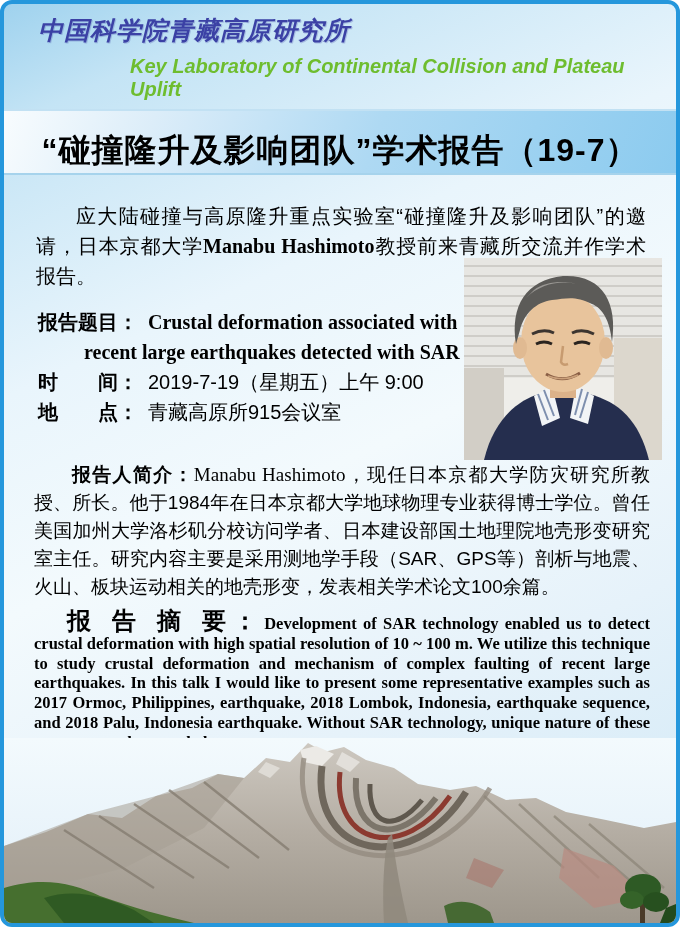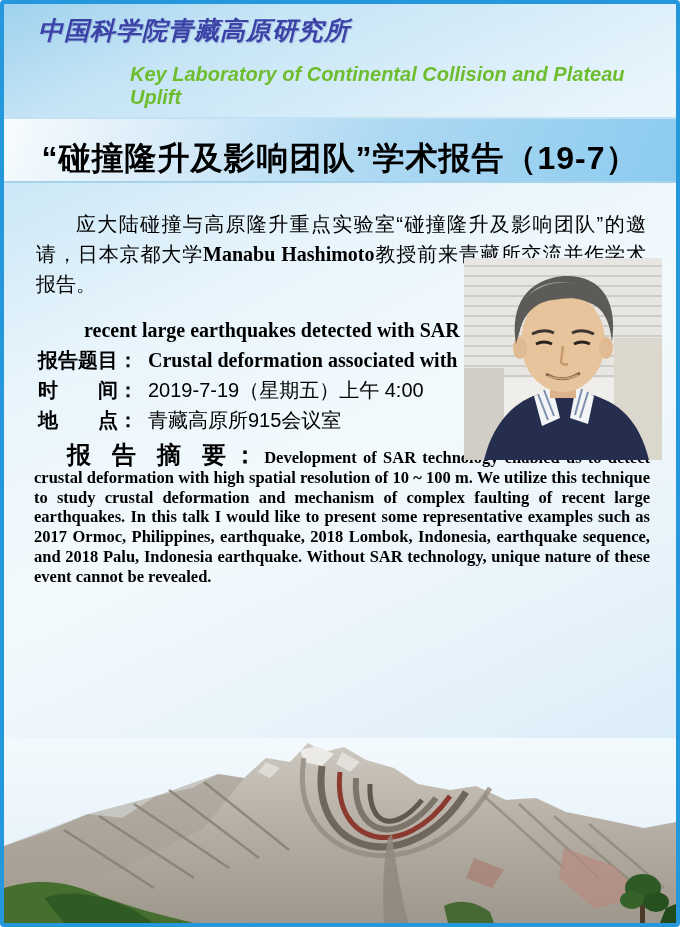--- a/index.html
+++ b/index.html
@@ -1,20 +1,20 @@
 <!DOCTYPE html>
 <html><head>
 <meta charset="utf-8">
 <style>
   html,body{margin:0;padding:0;background:#ffffff;}
   .poster{
     position:relative;
     width:672px;height:919px;
     border:4px solid #2597dc;
-    border-radius:4px;
+    border-radius:12px;
     overflow:hidden;
     background:linear-gradient(155deg,#9fd2ee 0%,#c4e4f5 10%,#e9f5fc 32%,#f3fafd 50%,#e6f2fa 72%,#cfe8f6 100%);
     font-family:"Liberation Sans",sans-serif;
     color:#000;
   }
   
   .header{padding:10px 0 0 34px;}
   .institute{
     font-family:"DejaVu Serif",serif;
     font-style:italic;font-weight:bold;
@@ -22,21 +22,21 @@
     color:#3b41a5;
     text-shadow:1px 1px 0 rgba(59,65,165,.25);
   }
   .lab-cn{
     margin-top:9px;padding-left:22px;
     font-size:23px;font-weight:bold;letter-spacing:11px;
     color:#eef7e2;
     text-shadow:0 1px 2px rgba(110,160,70,.45);
   }
   .lab-en{
-    margin-top:16px;padding-left:92px;
+    margin-top:8px;padding-left:92px;
     font-style:italic;font-weight:bold;font-size:20px;
     color:#6ebd2f;
   }
   
   .banner{
     margin-top:8px;height:62px;
     display:flex;align-items:flex-end;justify-content:center;
     background:linear-gradient(110deg,#f8fcfe 0%,#dcedf9 22%,#aed9f3 55%,#8ccbef 100%);
     border-top:2px solid #c2e1f3;
     border-bottom:2px solid #a6d3ec;
@@ -93,26 +93,26 @@
     <div class="lab-en">Key Laboratory of Continental Collision and Plateau Uplift</div>
   </div>
 
   <div class="banner">
     <span>“碰撞隆升及影响团队”学术报告（19-7）</span>
   </div>
 
   <p class="intro"><span>应大陆碰撞与高原隆升重点实验室“碰撞隆升及影响团队”的邀请，日本京都大学</span><span class="serif-bold">Manabu Hashimoto</span><span>教授前来青藏所交流并作学术报告。</span></p>
 
   <div class="details">
-    <div class="drow title-line2">recent large earthquakes detected with SAR</div>
     <div class="drow">
       <span class="dlabel">报告题目：</span><span class="dvalue-title">Crustal deformation associated with</span>
     </div>
+    <div class="drow title-line2">recent large earthquakes detected with SAR</div>
     <div class="drow">
-      <span class="dlabel">时　　间：</span><span class="dvalue-plain">2019-7-19（星期五）上午 4:00</span>
+      <span class="dlabel">时　　间：</span><span class="dvalue-plain">2019-7-19（星期五）上午 9:00</span>
     </div>
     <div class="drow">
       <span class="dlabel">地　　点：</span><span class="dvalue-plain">青藏高原所915会议室</span>
     </div>
   </div>
 
   <svg class="photo" viewBox="0 0 198 202" aria-hidden="true">
     <rect x="0" y="0" width="198" height="202" fill="#efeeea"></rect>
 
     <g>
@@ -161,20 +161,21 @@
 
     <path d="M72,86 Q80,82 88,86" stroke="#2a241f" stroke-width="3" fill="none"></path>
     <path d="M110,86 Q118,82 126,86" stroke="#2a241f" stroke-width="3" fill="none"></path>
 
     <path d="M99,88 L97,104 Q99,108 104,106" stroke="#c79b70" stroke-width="2.5" fill="none"></path>
 
     <path d="M82,116 Q99,126 116,115" stroke="#8a5f45" stroke-width="3" fill="none"></path>
     <path d="M84,118 Q99,124 114,117" stroke="#caa07a" stroke-width="1.5" fill="none"></path>
   </svg>
 
+  <p class="bio"><span class="bio-label">报告人简介：</span><span class="serif">Manabu Hashimoto</span><span>，现任日本京都大学防灾研究所教授、所长。他于1984年在日本京都大学地球物理专业获得博士学位。曾任美国加州大学洛杉矶分校访问学者、日本建设部国土地理院地壳形变研究室主任。研究内容主要是采用测地学手段（SAR、GPS等）剖析与地震、火山、板块运动相关的地壳形变，发表相关学术论文100余篇。</span></p>
 
   <p class="abstract"><span class="abstract-label">报 告 摘 要：</span><span>Development of SAR technology enabled us to detect crustal deformation with high spatial resolution of 10 ~ 100 m. We utilize this technique to study crustal deformation and mechanism of complex faulting of recent large earthquakes. In this talk I would like to present some representative examples such as 2017 Ormoc, Philippines, earthquake, 2018 Lombok, Indonesia, earthquake sequence, and 2018 Palu, Indonesia earthquake. Without SAR technology, unique nature of these event cannot be revealed.</span></p>
 
   <svg class="mountain" viewBox="0 0 672 185" preserveAspectRatio="none" aria-hidden="true">
     <defs>
       <linearGradient id="sky" x1="0" y1="0" x2="0" y2="1">
         <stop offset="0" stop-color="#f3fafd"></stop>
           <stop offset="1" stop-color="#e0eef8"></stop>
       </linearGradient>
       <linearGradient id="rock" x1="0" y1="0" x2="0" y2="1">

